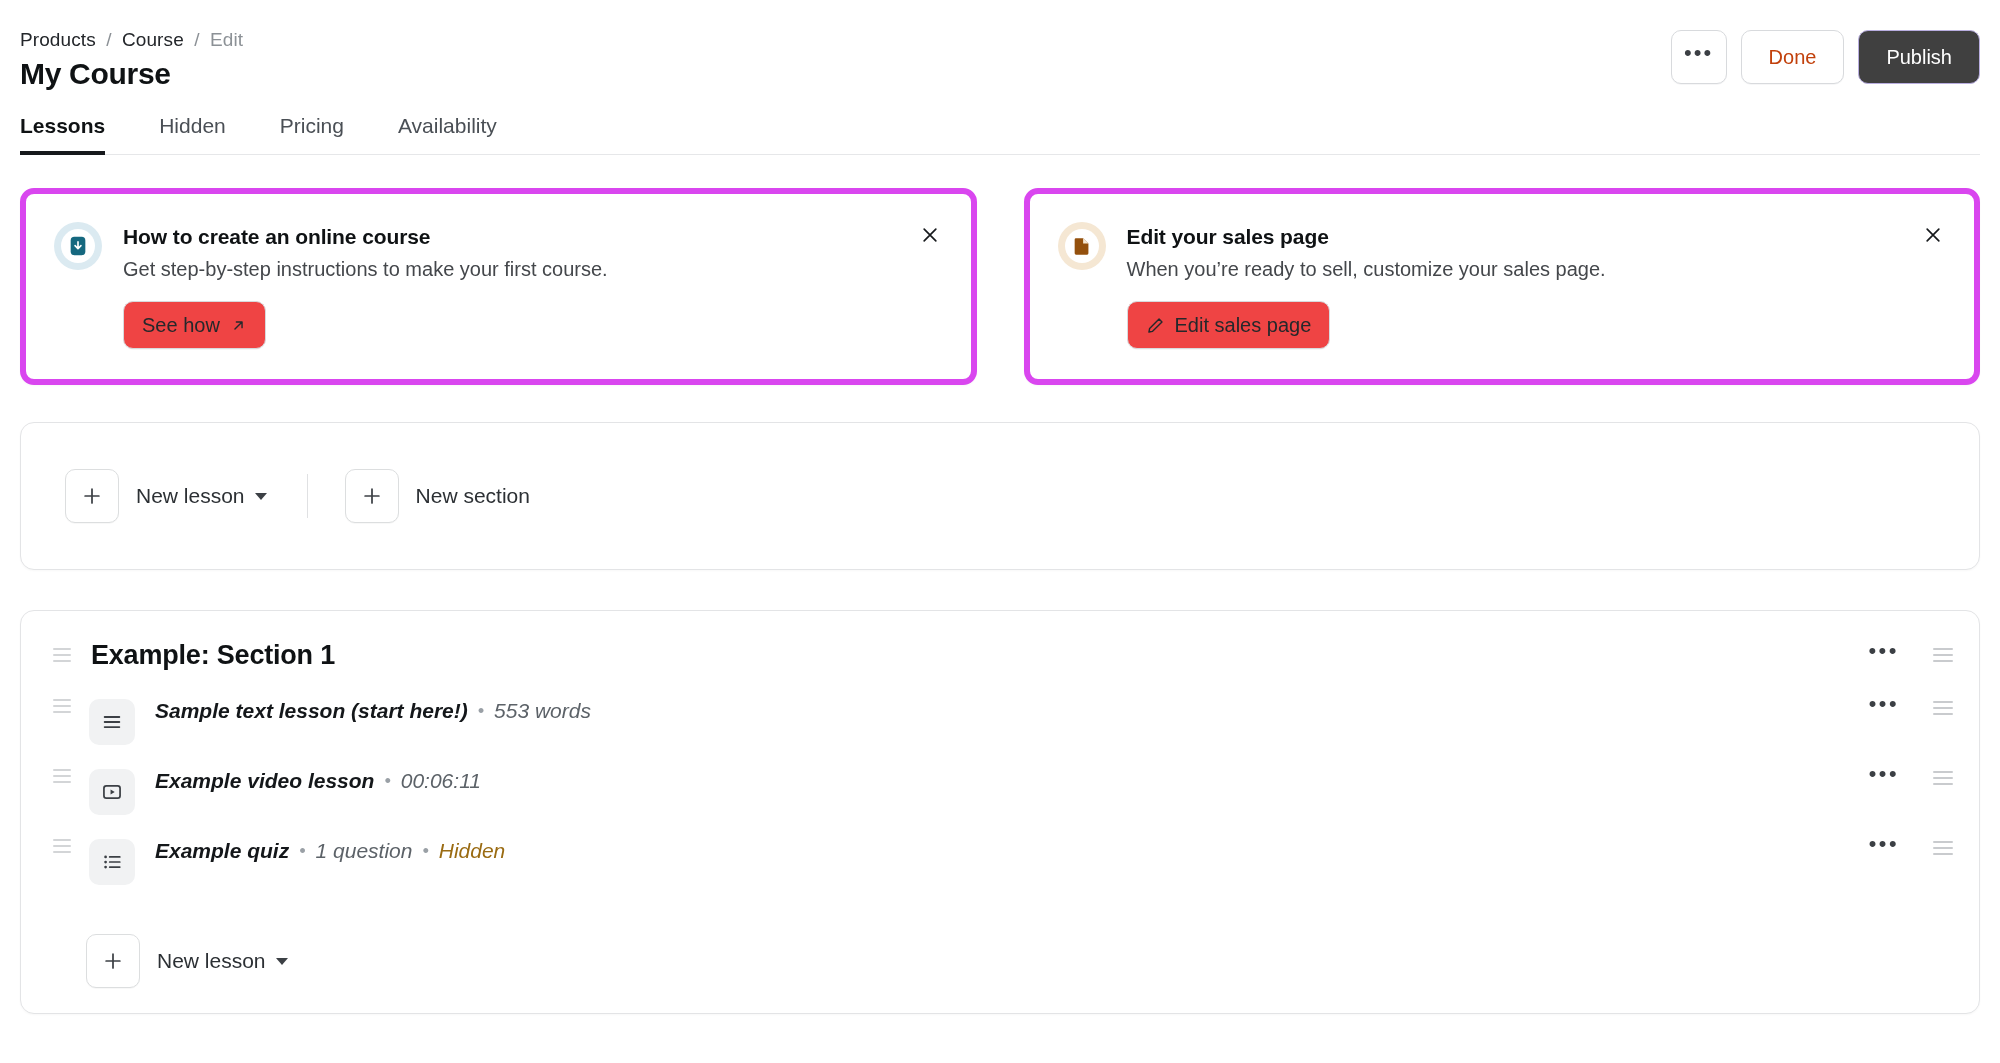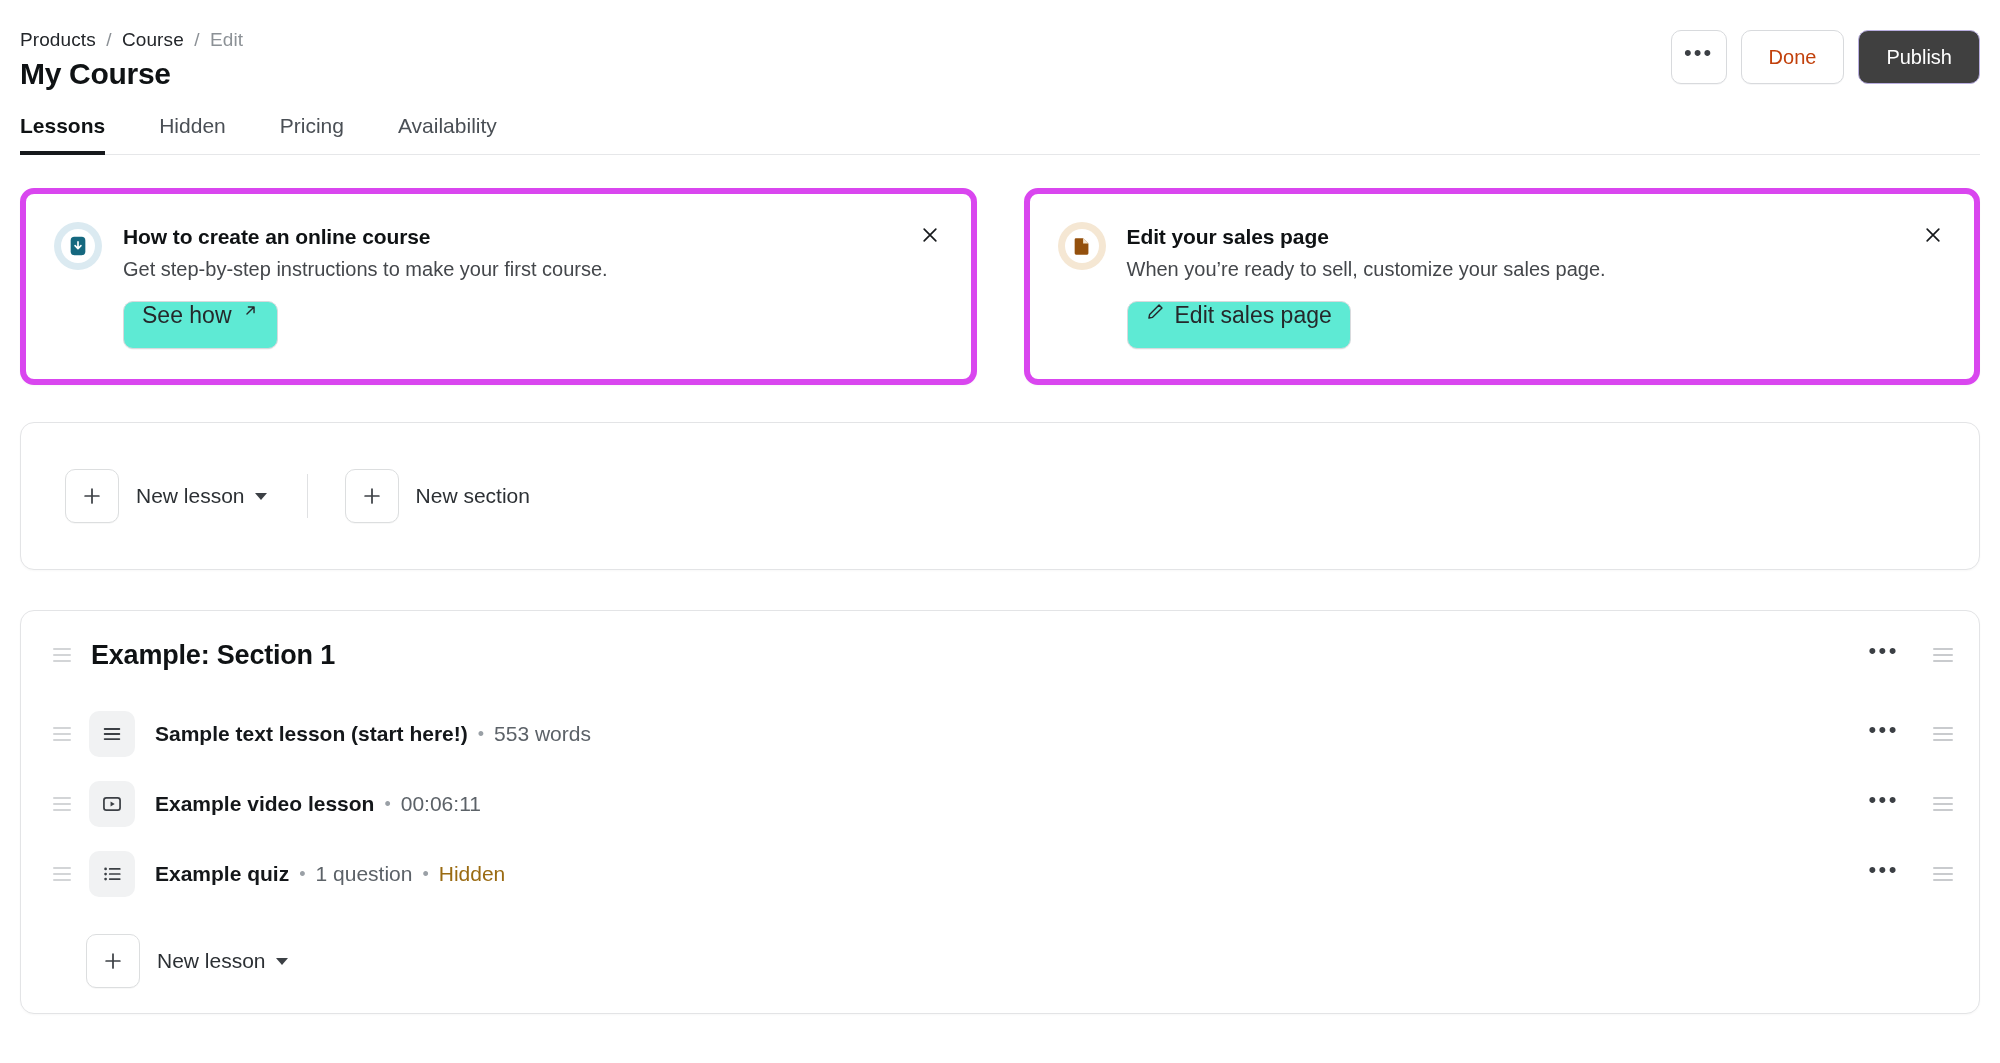--- a/index.html
+++ b/index.html
@@ -54,23 +54,23 @@
   .banner {
     flex: 1; background: #fff; border: 6px solid #d946ef; border-radius: 14px;
     padding: 28px 28px 30px 28px; position: relative; min-height: 180px;
     box-shadow: 0 1px 2px rgba(16,24,40,.03);
   }
   .banner-inner { display: flex; gap: 21px; }
   .banner-body { padding-top: 3px; }
   .banner-title { font-size: 21px; font-weight: 700; color: #0f1214; letter-spacing: -.1px; }
   .banner-desc { font-size: 20px; color: #44474b; margin-top: 9px; }
   .banner-btn {
-    margin-top: 20px; height: 48px; padding: 0 18px; font-size: 23px;
-    border: 1px solid #d8dadd; border-radius: 10px; background: #5eead4; color: #25282b;
-    display: inline-flex; gap: 10px; cursor: pointer;
+    margin-top: 20px; height: 48px; padding: 0 18px; font-size: 20px;
+    border: 1px solid #d8dadd; border-radius: 10px; background: #ef4444; color: #25282b;
+    display: inline-flex; align-items: center; gap: 10px; cursor: pointer;
     box-shadow: 0 1px 0 rgba(16,24,40,.04);
   }
   .banner-close {
     position: absolute; top: 26px; right: 26px; width: 30px; height: 30px;
     display: flex; align-items: center; justify-content: center; cursor: pointer;
     background: none; border: none; padding: 0;
   }
 
   
   .badge-circle {
@@ -104,21 +104,21 @@
   .section-card {
     margin-top: 40px; border: 1px solid #e3e4e6; border-radius: 14px; background: #fff;
     padding: 0 0 0 0; box-shadow: 0 1px 2px rgba(16,24,40,.03); overflow: hidden;
   }
   .section-head { display: flex; align-items: center; height: 88px; padding: 0 26px 0 32px; }
   .section-title { font-size: 27px; font-weight: 700; color: #0f1214; margin-left: 20px; letter-spacing: -.2px; }
   .row-spacer { flex: 1; }
   .row-actions { display: flex; align-items: center; gap: 34px; }
   .kebab { font-size: 22px; letter-spacing: 2.5px; color: #3b3f44; cursor: pointer; line-height: 10px; padding-bottom: 8px; }
 
-  .lesson-row { display: flex; align-items: center; height: 70px; padding: 0 26px 0 32px; }
+  .lesson-row { display: flex; align-items: flex-start; height: 70px; padding: 0 26px 0 32px; font-style: italic; }
   .lesson-icon-box {
     width: 46px; height: 46px; border-radius: 10px; background: #f1f2f3;
     display: flex; align-items: center; justify-content: center; margin-left: 18px; flex: 0 0 46px;
   }
   .lesson-text { margin-left: 20px; font-size: 21px; color: #24272a; display: flex; align-items: center; white-space: nowrap; }
   .lesson-name { font-weight: 700; color: #14171a; }
   .dot { color: #9aa0a6; margin: 0 10px; font-size: 18px; }
   .meta { color: #5c6268; }
   .meta.hidden-tag { color: #9a6b12; }
 

